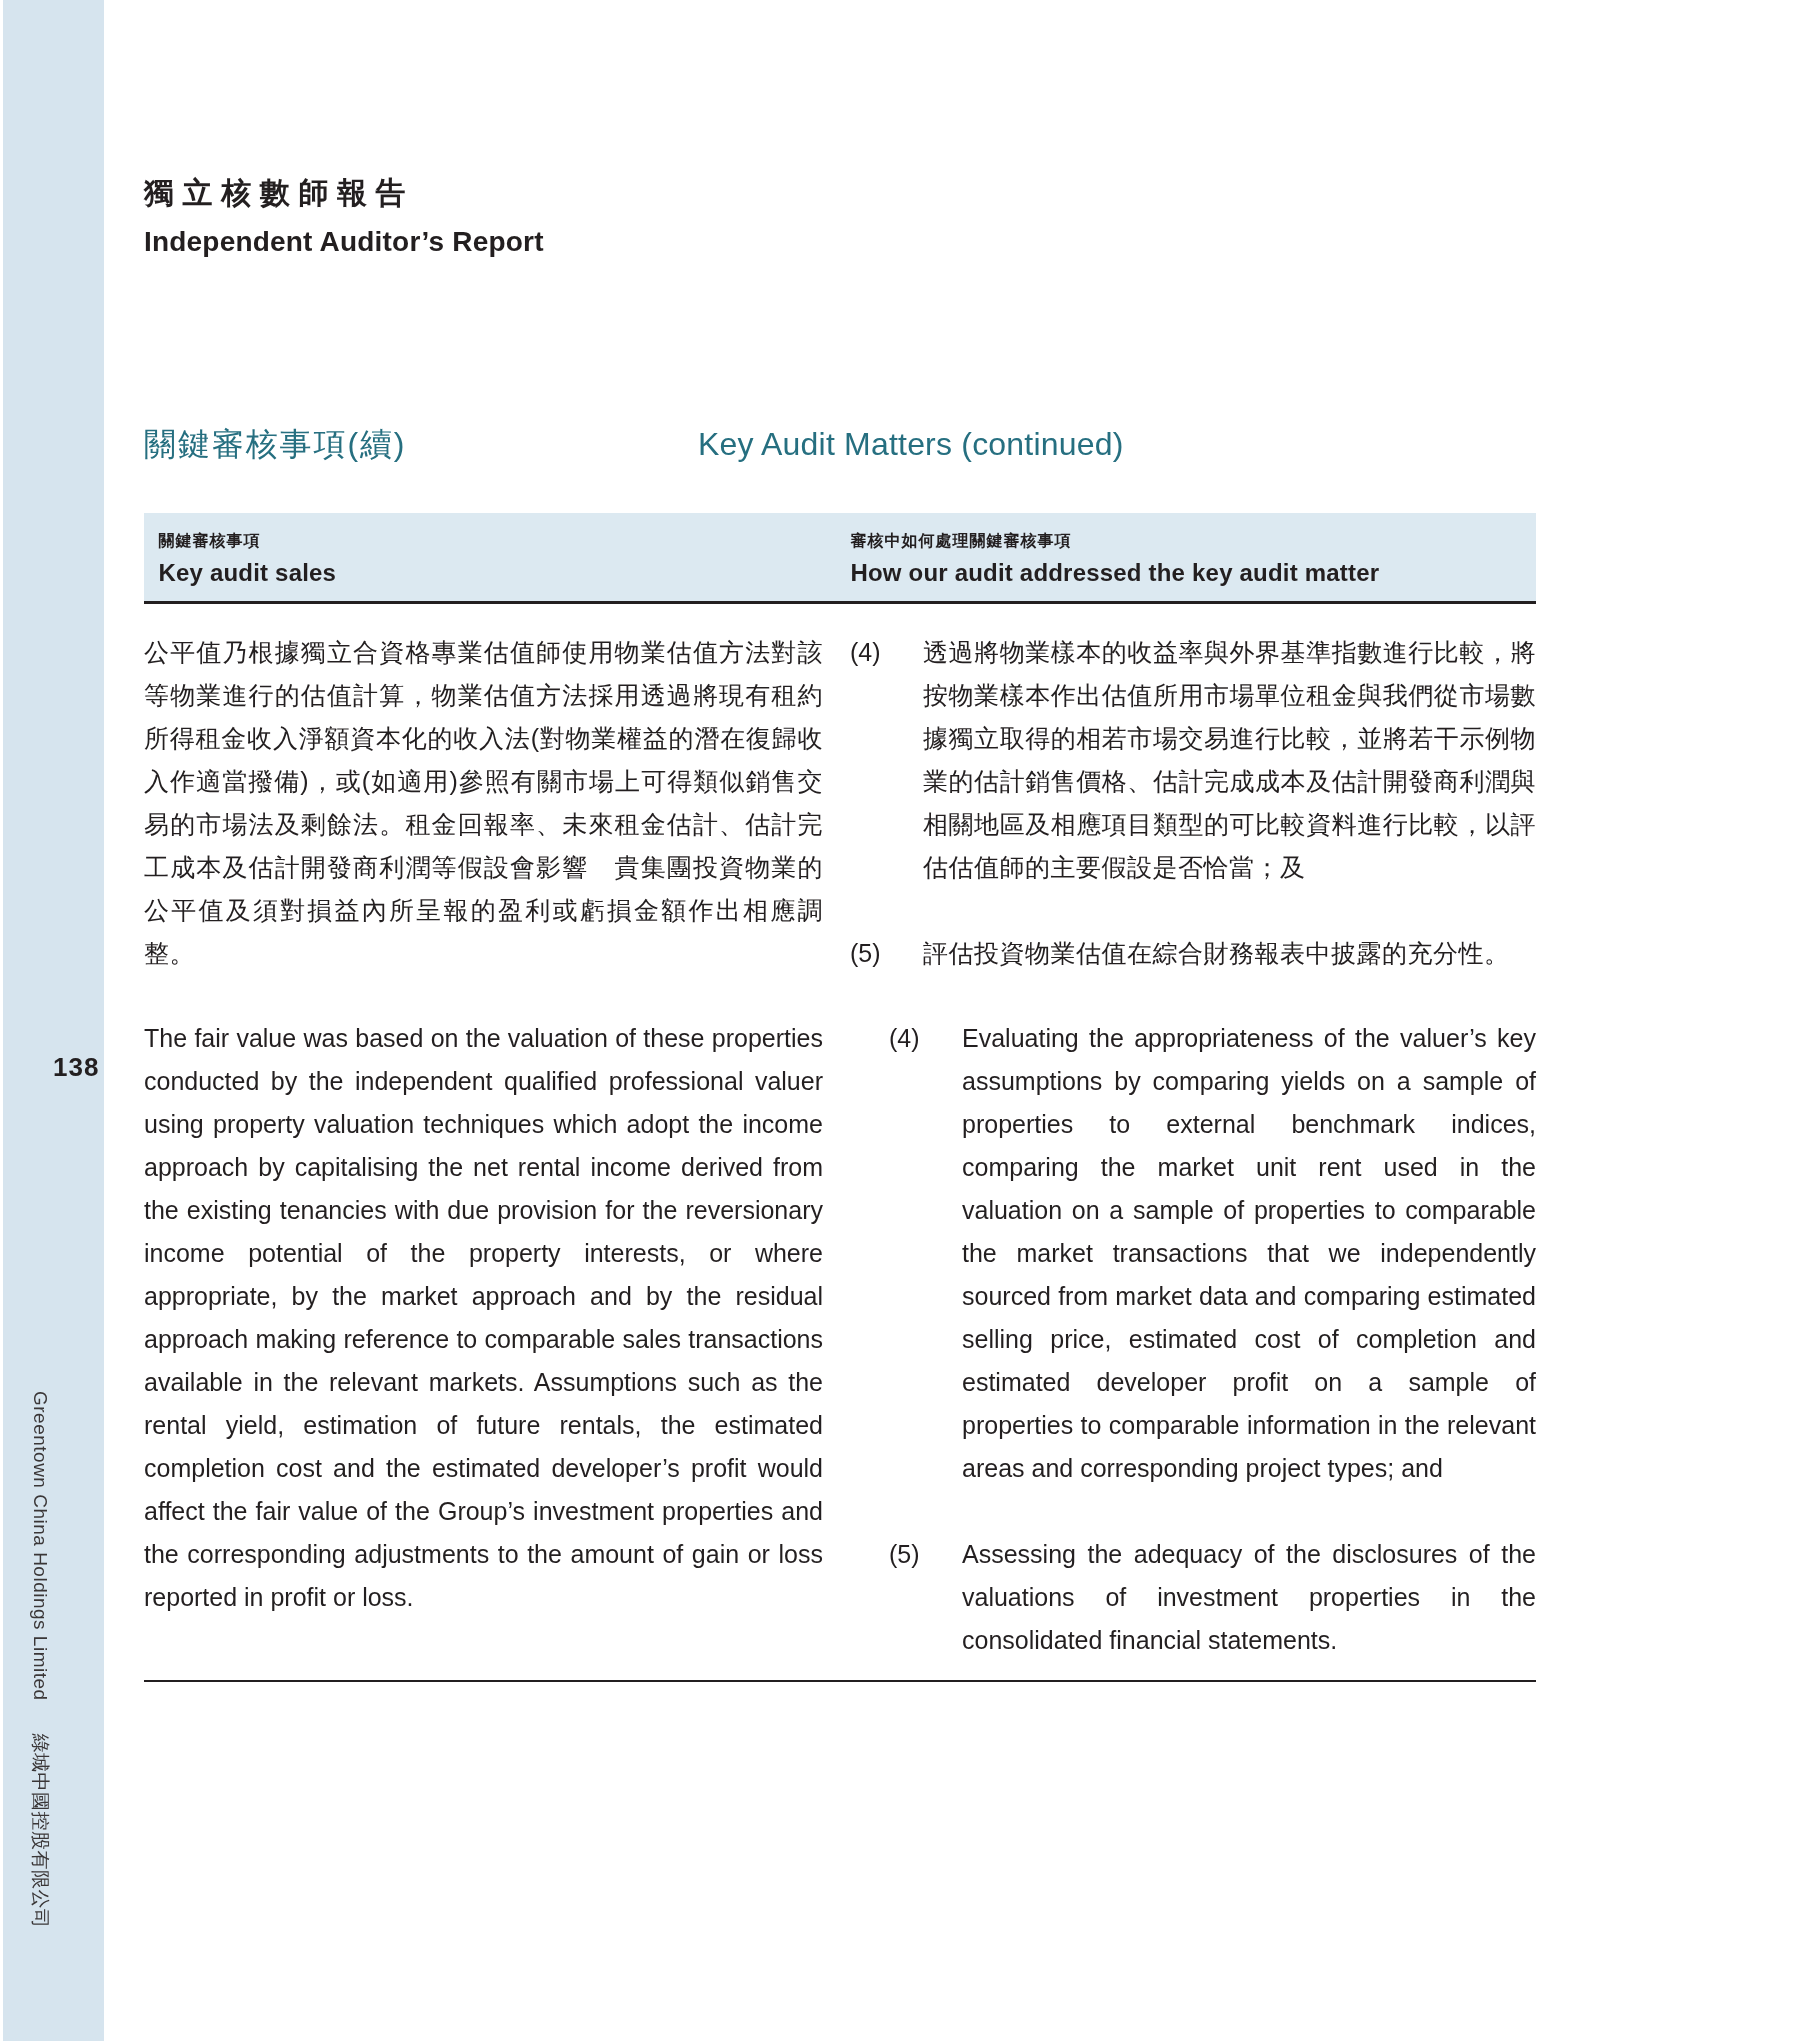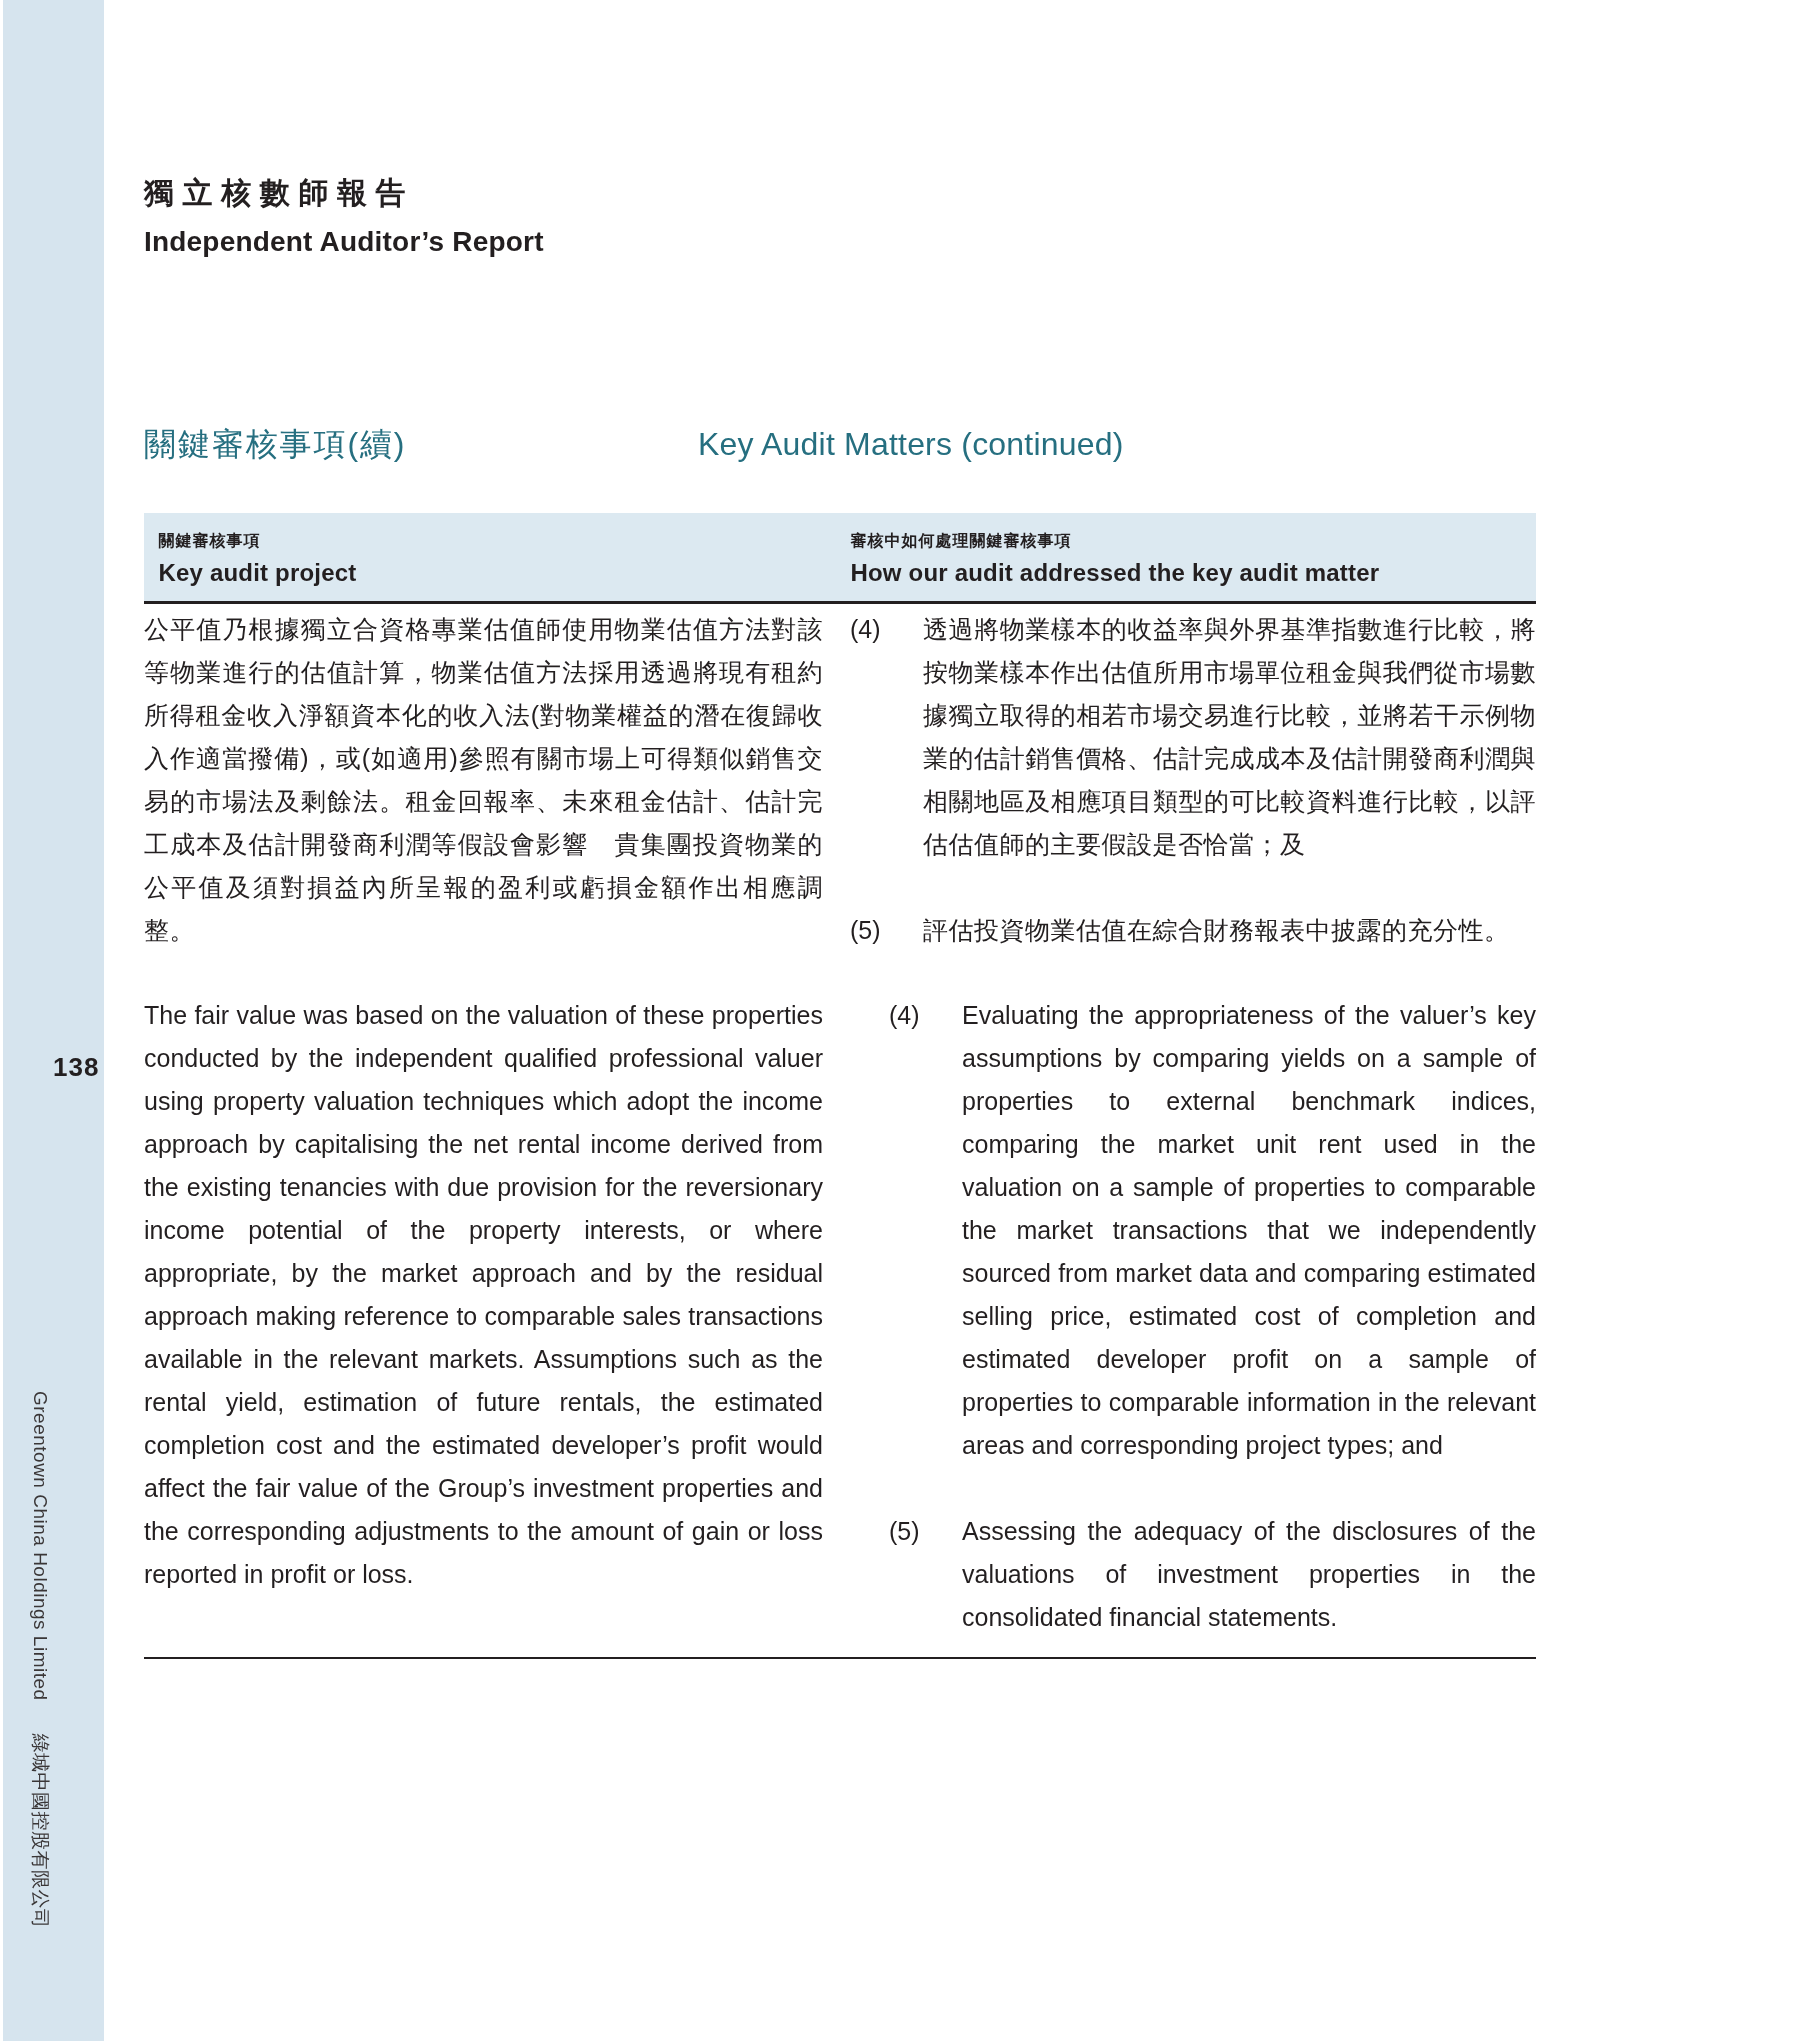--- a/index.html
+++ b/index.html
@@ -69,21 +69,21 @@
     padding: 12.5px 0 11.5px 14.4px;
   }
   .th { line-height: 32px; }
   .th .zh { font-size: 16px; font-weight: bold; letter-spacing: 1px; }
   .th .en { font-size: 24px; font-weight: bold; letter-spacing: 0.2px; }
   .th.left  { width: 692px; flex: none; }
   .th.right { flex: 1; }
   .rule-heavy { height: 3.8px; background: #231f20; }
   .rule-thin  { height: 2.9px; background: #231f20; }
 
-  .tbody { padding-top: 4px; padding-bottom: 17.3px; }
+  .tbody { padding-top: 27px; padding-bottom: 17.3px; }
   .row { display: flex; }
   .row + .row { margin-top: 42px; gap: 39px; }
   .cell.left  { width: 679px; flex: none; margin-right: 27px; }
   .cell.right { flex: 1; }
 
   .cell p, .item p {
     font-size: 25px; line-height: 43px;
     text-align: justify;
   }
   .row-zh .cell p, .row-zh .item p { letter-spacing: 0.5px; }
@@ -118,21 +118,21 @@
     <div class="section-headings">
       <h2 class="zh">關鍵審核事項(續)</h2>
       <h2 class="en">Key Audit Matters (continued)</h2>
     </div>
 
     <div class="kam-table">
 
       <div class="thead">
         <div class="th left">
           <div class="zh">關鍵審核事項</div>
-          <div class="en">Key audit project</div>
+          <div class="en">Key audit sales</div>
         </div>
         <div class="th right">
           <div class="zh">審核中如何處理關鍵審核事項</div>
           <div class="en">How our audit addressed the key audit matter</div>
         </div>
       </div>
 
       <div class="rule-heavy"></div>
 
       <div class="tbody">

